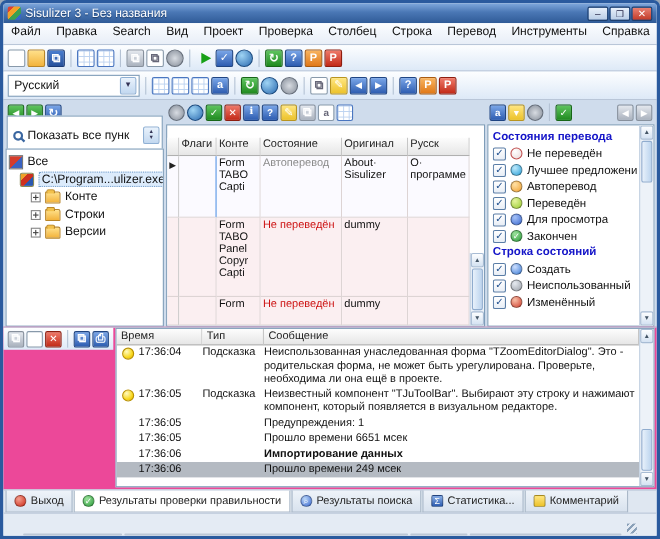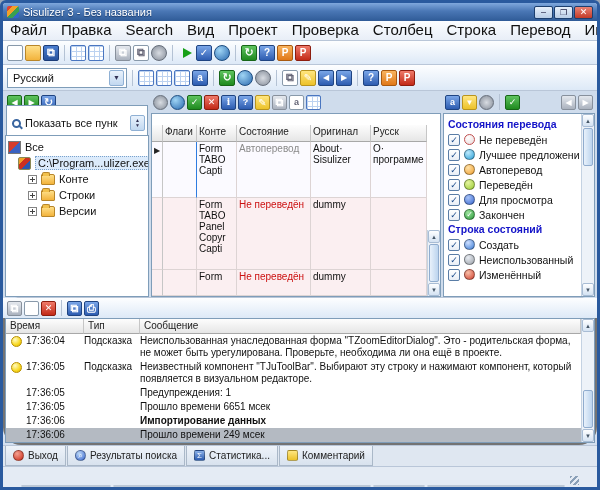--- a/index.html
+++ b/index.html
@@ -21,21 +21,21 @@
     background:linear-gradient(#e8f0fa,#b9cde6); color:#224; font-size:9px; line-height:11px;
     text-align:center; }
   .wb.close { background:linear-gradient(#e98274,#c23b28); color:#fff; }
   .wb::before { display:block; }
   .wb.min::before { content:"–"; }
   .wb.max::before { content:"❒"; font-size:8px; }
   .wb.close::before { content:"✕"; }
 
   
   .menubar { height:20px; flex:0 0 20px; background:linear-gradient(#fbfdff,#e8eef7);
-    border-bottom:1px solid #b9c6d8; display:flex; align-items:flex-end; font-size:15px; color:#111; }
+    border-bottom:1px solid #b9c6d8; display:flex; align-items:flex-start; font-size:11px; color:#111; }
   .menu-item { padding:2px 7px; cursor:default; }
 
   
   .toolbar { display:flex; align-items:center; gap:2px; padding:0 4px;
     background:linear-gradient(#fdfeff,#dde9f7); border-bottom:1px solid #b9c6d8; }
   .tb1 { height:24px; flex:0 0 24px; }
   .tb2 { height:26px; flex:0 0 26px; }
   .sep { width:1px; height:16px; background:#b4c2d4; margin:0 3px; flex:0 0 1px; }
 
   .ic { width:16px; height:16px; flex:0 0 16px; display:inline-flex; align-items:center;
@@ -168,22 +168,22 @@
   .d-review { background:radial-gradient(circle at 35% 30%,#a8c4f8,#3a68d0); }
   .d-done { background:radial-gradient(circle at 35% 30%,#9fe49f,#2a9a3a); color:#fff; font-size:8px;
     display:flex; align-items:center; justify-content:center; }
   .d-done::before { content:"✓"; }
   .d-new { background:radial-gradient(circle at 35% 30%,#cfe0ff,#3a7bd5); }
   .d-unused { background:radial-gradient(circle at 35% 30%,#e8ecf2,#9aa0a8); }
   .d-used { background:radial-gradient(circle at 35% 30%,#bfe8bf,#3aa03a); }
   .d-changed { background:radial-gradient(circle at 35% 30%,#f8c0a8,#d04030); }
 
   
-  .log-panel { flex:0 0 148px; height:148px; display:flex; flex-direction:column; background:#737373;
-    border-top:1px solid #b9c6d8;border-radius:18px; }
+  .log-panel { flex:0 0 148px; height:148px; display:flex; flex-direction:row; background:#ec4899;
+    border-top:1px solid #b9c6d8; }
   .log-toolbar { height:20px; flex:0 0 20px; display:flex; align-items:center; gap:2px; padding:0 4px;
     background:linear-gradient(#fdfeff,#dde9f7); }
   .log-toolbar .ic { width:15px; height:15px; flex-basis:15px; font-size:9px; }
   .log-body { flex:1; margin:0 2px 2px 2px; background:#fff; border:1px solid #7f9db9; display:flex; overflow:hidden; }
   .log-table { flex:1; display:flex; flex-direction:column; overflow:hidden; font-size:10px; }
   .log-head { display:flex; flex:0 0 15px; height:15px; }
   .log-head .lh { background:linear-gradient(#fdfdfd,#e6e6e6); border-right:1px solid #c6c6c6;
     border-bottom:1px solid #a8a8a8; padding:1px 4px; color:#222; white-space:nowrap; }
   .lh-time { flex:0 0 78px; } .lh-type { flex:0 0 56px; } .lh-msg { flex:1; }
   .log-row { display:flex; align-items:flex-start; line-height:12px; padding:1px 0; color:#111; }
@@ -538,20 +538,24 @@
         <span class="sb-btn down"></span>
       </div>
     </div>
   </div>
 
   <div class="tabs">
     <div class="tab grow0">
       <span class="tic tic-exit"></span>
       <span>Выход</span>
     </div>
+    <div class="tab active">
+      <span class="tic tic-check"></span>
+      <span>Результаты проверки правильности</span>
+    </div>
     <div class="tab">
       <span class="tic tic-search"></span>
       <span>Результаты поиска</span>
     </div>
     <div class="tab">
       <span class="tic tic-stats"></span>
       <span>Статистика...</span>
     </div>
     <div class="tab">
       <span class="tic tic-comment"></span>

